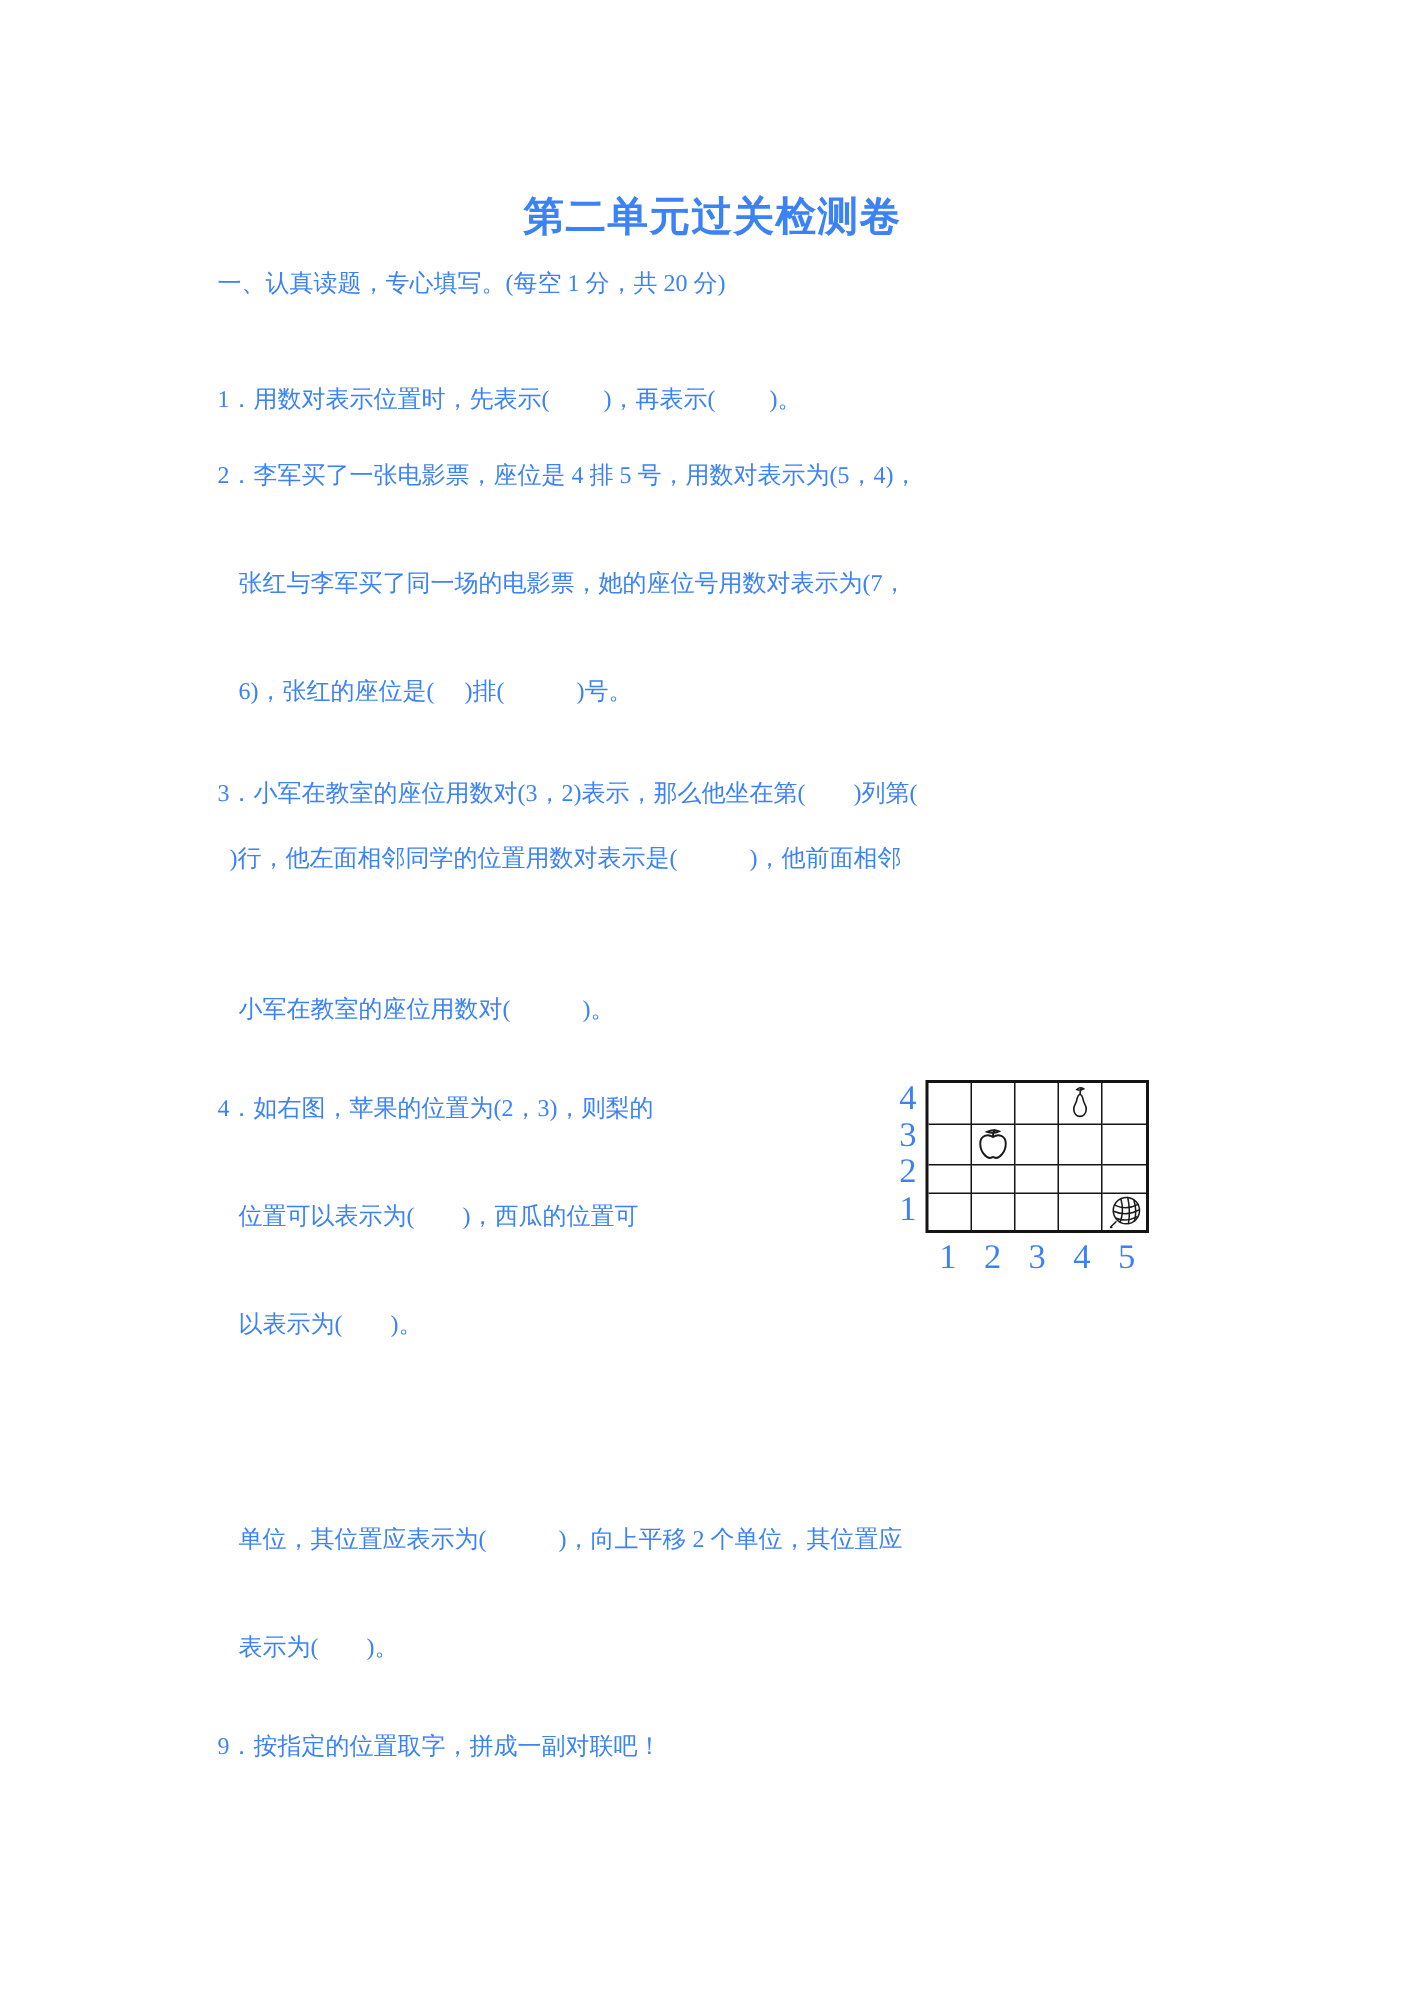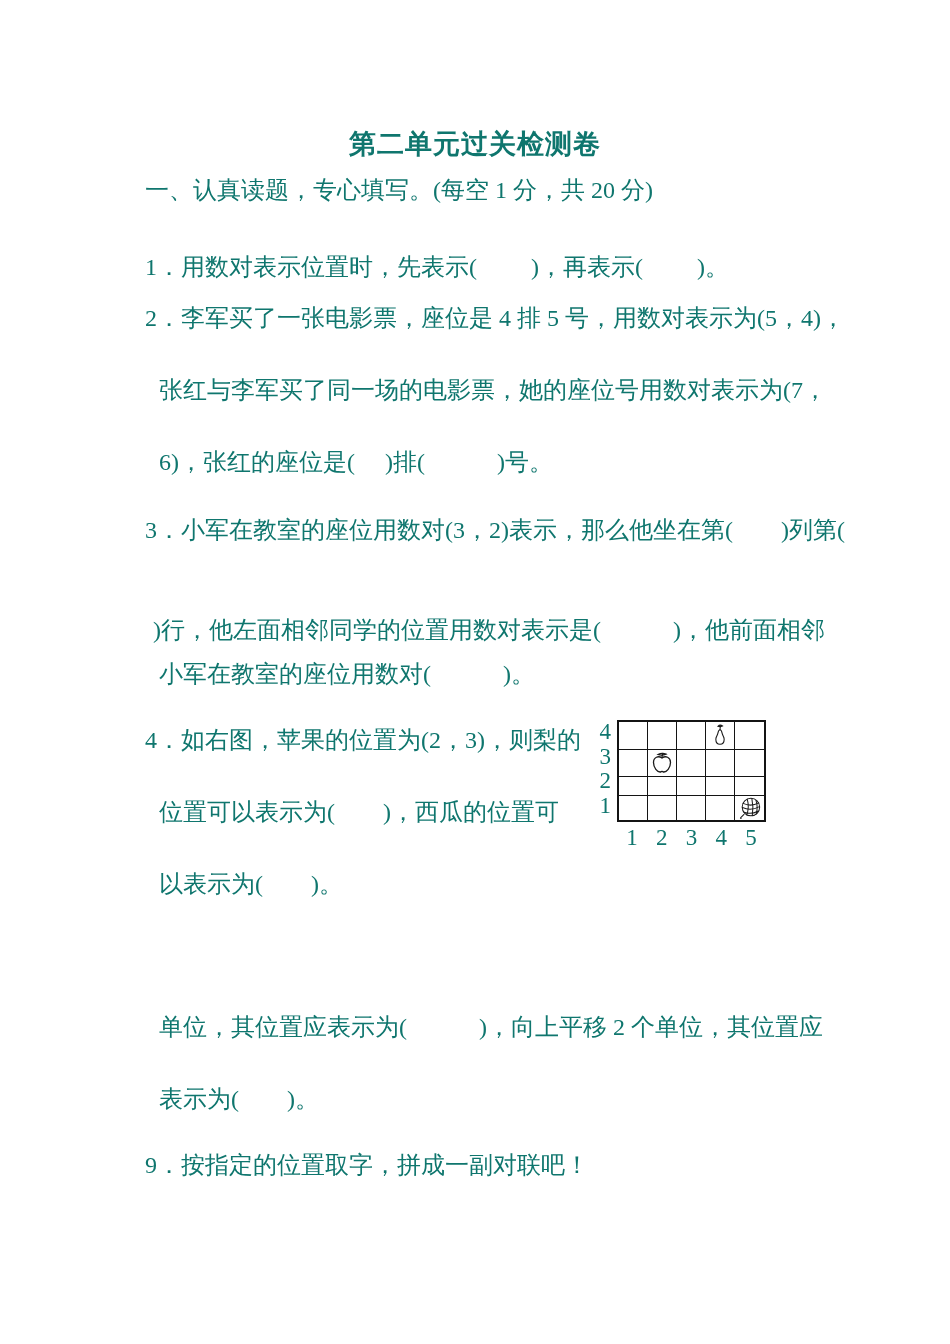--- a/index.html
+++ b/index.html
@@ -1,33 +1,33 @@
 <!DOCTYPE html>
 <html><head>
 <meta charset="utf-8">
 <style>
   html,body { margin:0; padding:0; background:#ffffff; }
   .page {
     position:relative;
     width:950px; height:1344px;
     background:#ffffff;
-    color:#0f766e;
+    color:#3b82f6;
     font-family:"Liberation Serif","DejaVu Serif",serif;
     overflow:hidden;
   }
   .doc-title {
     position:absolute; top:126px; left:0; width:950px;
     text-align:center;
     font-size:27px; font-weight:bold;
     letter-spacing:1px;
     white-space:nowrap;
   }
   .line {
     position:absolute;
-    font-size:24px; line-height:36px;
+    font-size:16px; line-height:36px;
     white-space:pre;
   }
   
   .figure { position:absolute; left:595px; top:720px; }
   .fig-body { display:flex; }
   .ylabels { display:flex; flex-direction:column; width:22px; }
   .ylabels span {
     height:24.5px; line-height:24.5px;
     text-align:right; padding-right:6px;
     font-size:23px;
@@ -61,21 +61,21 @@
 
   <div class="line" style="top:172px;left:145px">一、认真读题，专心填写。(每空 1 分，共 20 分)</div>
 
   <div class="line" style="top:249px;left:145px">1．用数对表示位置时，先表示(　　 )，再表示(　　 )。</div>
 
   <div class="line" style="top:300px;left:145px">2．李军买了一张电影票，座位是 4 排 5 号，用数对表示为(5，4)，</div>
   <div class="line" style="top:372px;left:159px">张红与李军买了同一场的电影票，她的座位号用数对表示为(7，</div>
   <div class="line" style="top:444px;left:159px">6)，张红的座位是(　 )排(　　　)号。</div>
 
   <div class="line" style="top:512px;left:145px">3．小军在教室的座位用数对(3，2)表示，那么他坐在第(　　)列第(</div>
-  <div class="line" style="top:612px;left:153px">)行，他左面相邻同学的位置用数对表示是(　　　)，他前面相邻</div>
+  <div class="line" style="top:555px;left:153px">)行，他左面相邻同学的位置用数对表示是(　　　)，他前面相邻</div>
   <div class="line" style="top:656px;left:159px">小军在教室的座位用数对(　　　)。</div>
 
   <div class="line" style="top:722px;left:145px">4．如右图，苹果的位置为(2，3)，则梨的</div>
   <div class="line" style="top:866px;left:159px">以表示为(　　)。</div>
   <div class="line" style="top:794px;left:159px">位置可以表示为(　　)，西瓜的位置可</div>
 
   <div class="line" style="top:1009px;left:159px">单位，其位置应表示为(　　　)，向上平移 2 个单位，其位置应</div>
   <div class="line" style="top:1081px;left:159px">表示为(　　)。</div>
 
   <div class="line" style="top:1147px;left:145px">9．按指定的位置取字，拼成一副对联吧！</div>

